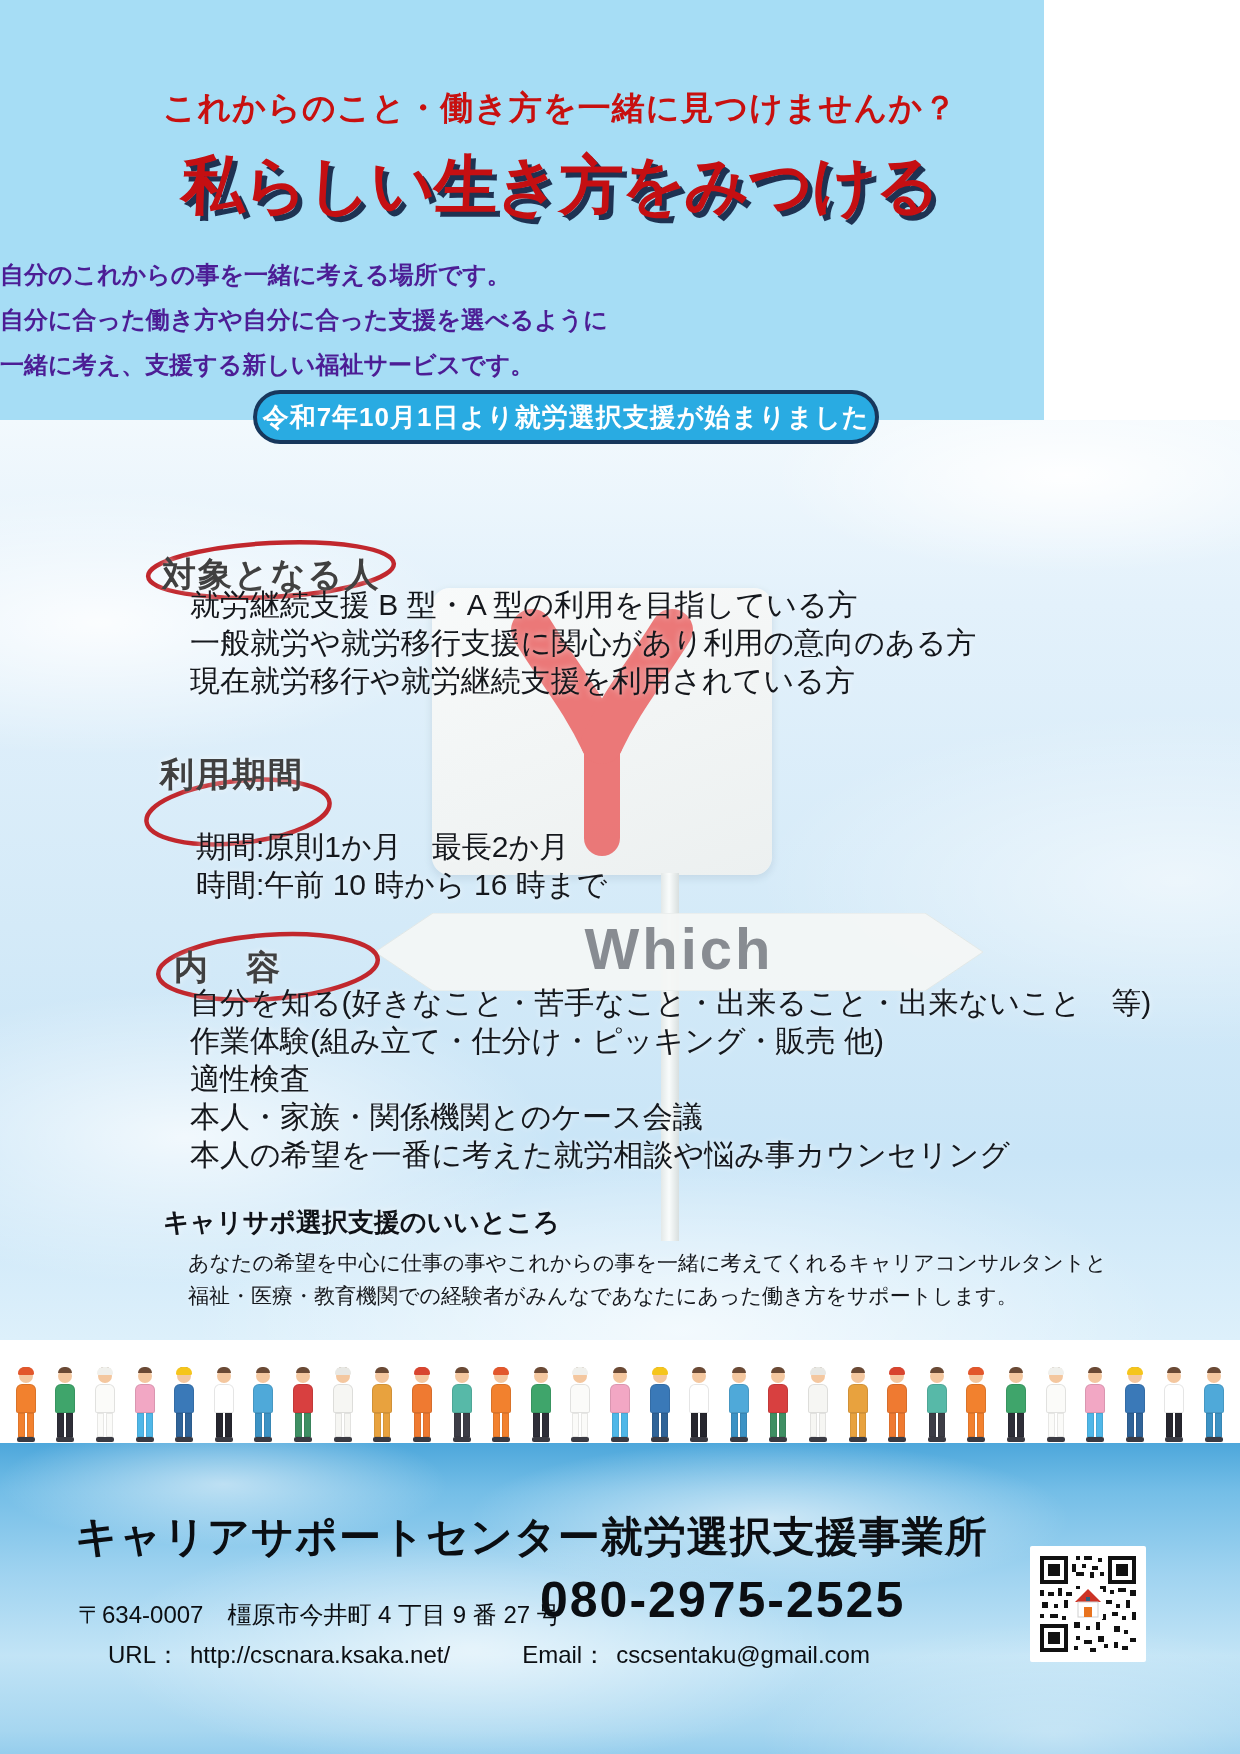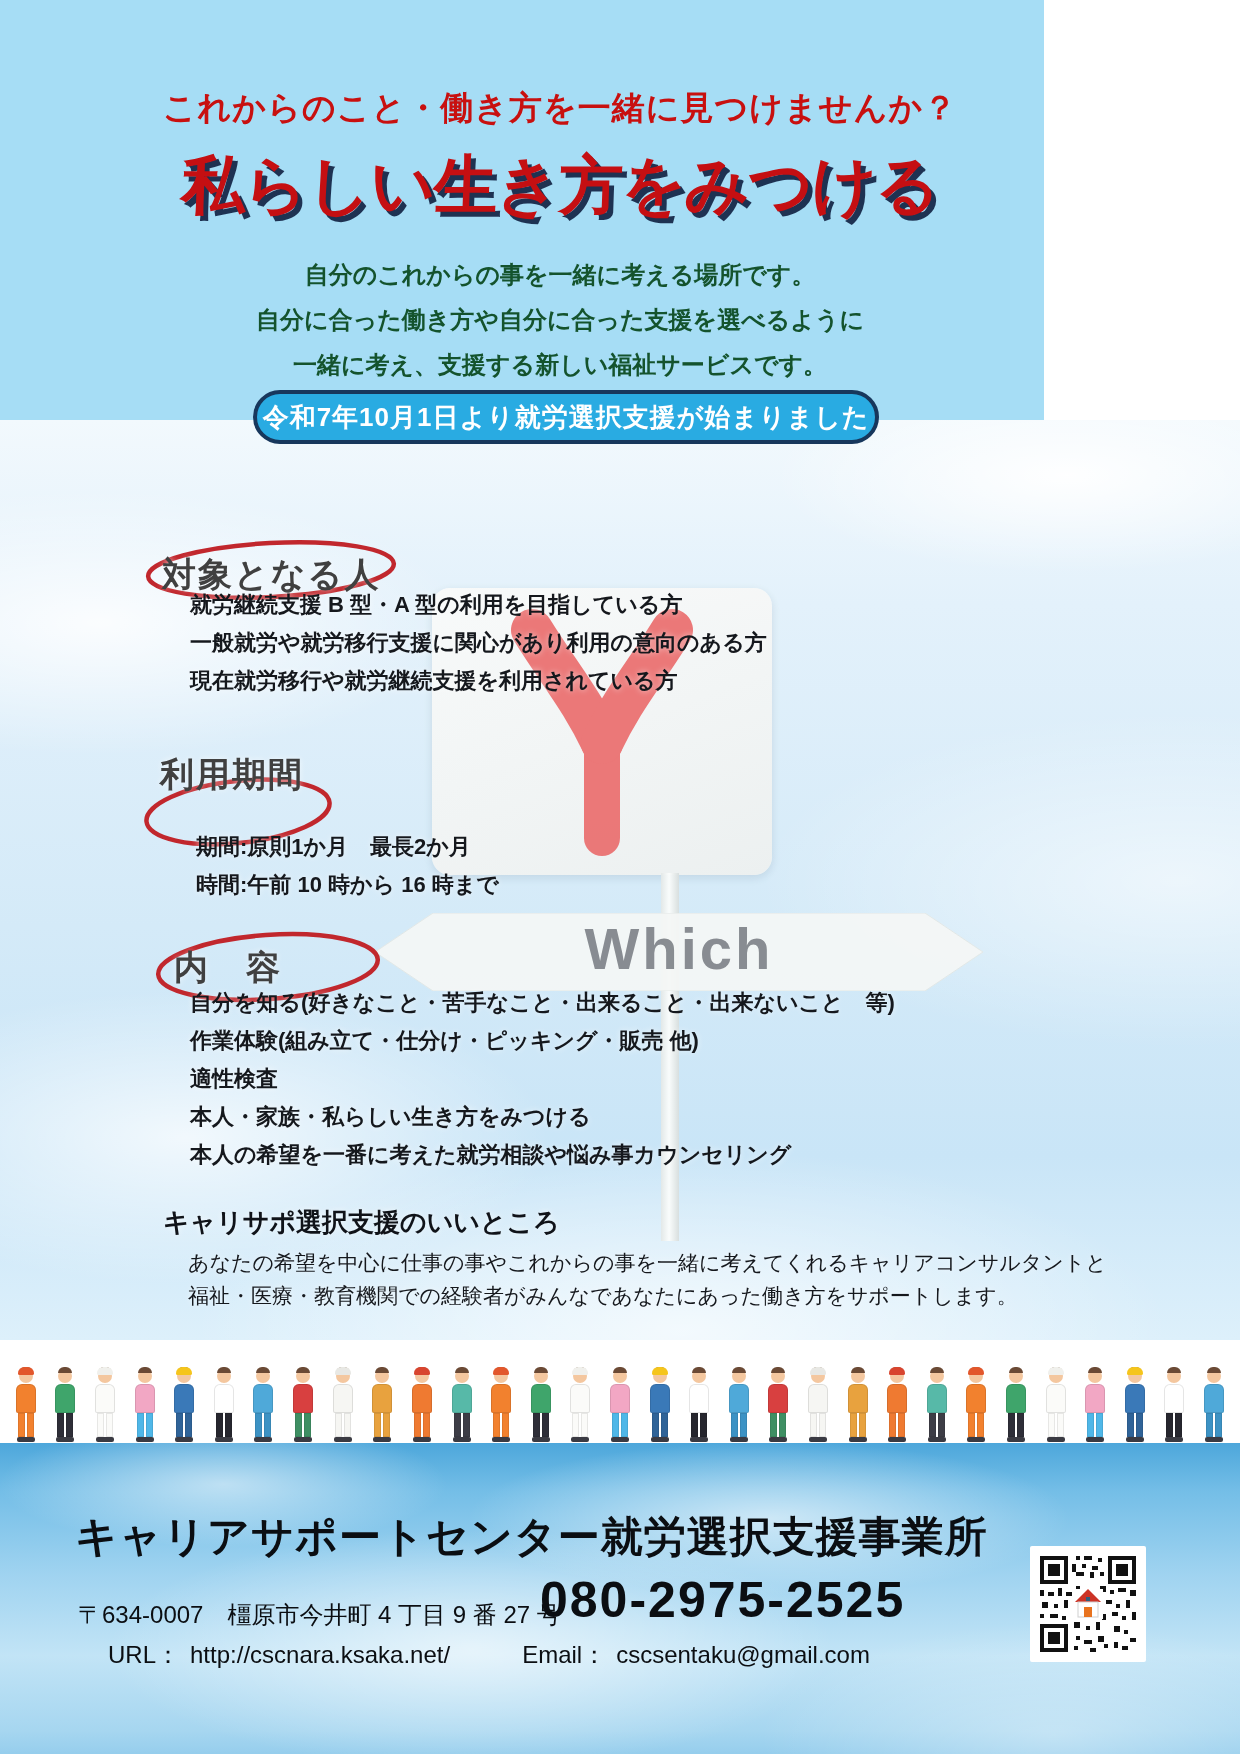--- a/index.html
+++ b/index.html
@@ -20,22 +20,22 @@
     font-size:33px;font-weight:bold;color:#C8100F;letter-spacing:1px;
   }
   .big-title{
     position:absolute;left:0;top:142px;width:100%;text-align:center;
     font-size:64px;font-weight:900;color:#C50F12;letter-spacing:-2px;
     transform:skewX(-2deg);
     text-shadow:5px 5px 0 #1E3252;
     white-space:nowrap;
   }
   .intro{
-    position:absolute;left:0;top:252px;width:100%;text-align:center;
-    font-size:24px;font-weight:bold;color:#14532d;line-height:45px;
+    position:absolute;left:0;top:252px;width:100%;
+    font-size:24px;font-weight:bold;color:#4c1d95;line-height:45px;
   }
   .banner{
     position:absolute;left:253px;top:390px;width:618px;height:46px;
     background:#29ABE2;border:4px solid #17375C;border-radius:30px;
     display:flex;align-items:center;justify-content:center;
     font-size:26px;font-weight:bold;color:#ffffff;z-index:6;
     letter-spacing:1px;
   }
   
   .content-section{
@@ -67,22 +67,22 @@
   }
   
   .circle-svg{position:absolute;z-index:1;}
   
   .sec-heading{
     position:absolute;z-index:2;font-size:34px;font-weight:bold;color:#404040;
     letter-spacing:2px;white-space:nowrap;
     text-shadow:0 0 6px rgba(255,255,255,.65);
   }
   .sec-list{
-    position:absolute;z-index:2;font-size:22px;color:#15181d;white-space:nowrap;
-    text-shadow:0 0 6px rgba(255,255,255,.65);font-weight:700;
+    position:absolute;z-index:2;font-size:30px;color:#15181d;white-space:nowrap;
+    text-shadow:0 0 6px rgba(255,255,255,.65);font-weight:400;
   }
   .sec-list div{height:38px;line-height:38px;}
   .merits-heading{
     position:absolute;z-index:2;font-size:26px;font-weight:bold;color:#101319;
     white-space:nowrap;text-shadow:0 0 6px rgba(255,255,255,.65);
   }
   .merits-lines{position:absolute;z-index:2;font-size:21px;color:#15181d;white-space:nowrap;
     text-shadow:0 0 6px rgba(255,255,255,.65);font-weight:500;}
   .merits-lines div{height:33px;line-height:33px;}
   
@@ -182,21 +182,21 @@
   </div>
 
   <svg class="circle-svg" style="left:148px;top:928px;" width="240" height="78">
     <ellipse cx="120" cy="39" rx="110" ry="32" fill="none" stroke="#C1272D" stroke-width="4.5" transform="rotate(-4 120 39)"></ellipse>
   </svg>
   <div class="sec-heading" style="left:174px;top:945px;">内　容</div>
   <div class="sec-list" style="left:190px;top:984px;">
     <div>自分を知る(好きなこと・苦手なこと・出来ること・出来ないこと　等)</div>
     <div>作業体験(組み立て・仕分け・ピッキング・販売 他)</div>
     <div>適性検査</div>
-    <div>本人・家族・私らしい生き方をみつける</div>
+    <div>本人・家族・関係機関とのケース会議</div>
     <div>本人の希望を一番に考えた就労相談や悩み事カウンセリング</div>
   </div>
 
   <div class="merits-heading" style="left:163px;top:1205px;">キャリサポ選択支援のいいところ</div>
   <div class="merits-lines" style="left:188px;top:1246px;">
     <div>あなたの希望を中心に仕事の事やこれからの事を一緒に考えてくれるキャリアコンサルタントと</div>
     <div>福祉・医療・教育機関での経験者がみんなであなたにあった働き方をサポートします。</div>
   </div>
 
   <div class="people-band">

